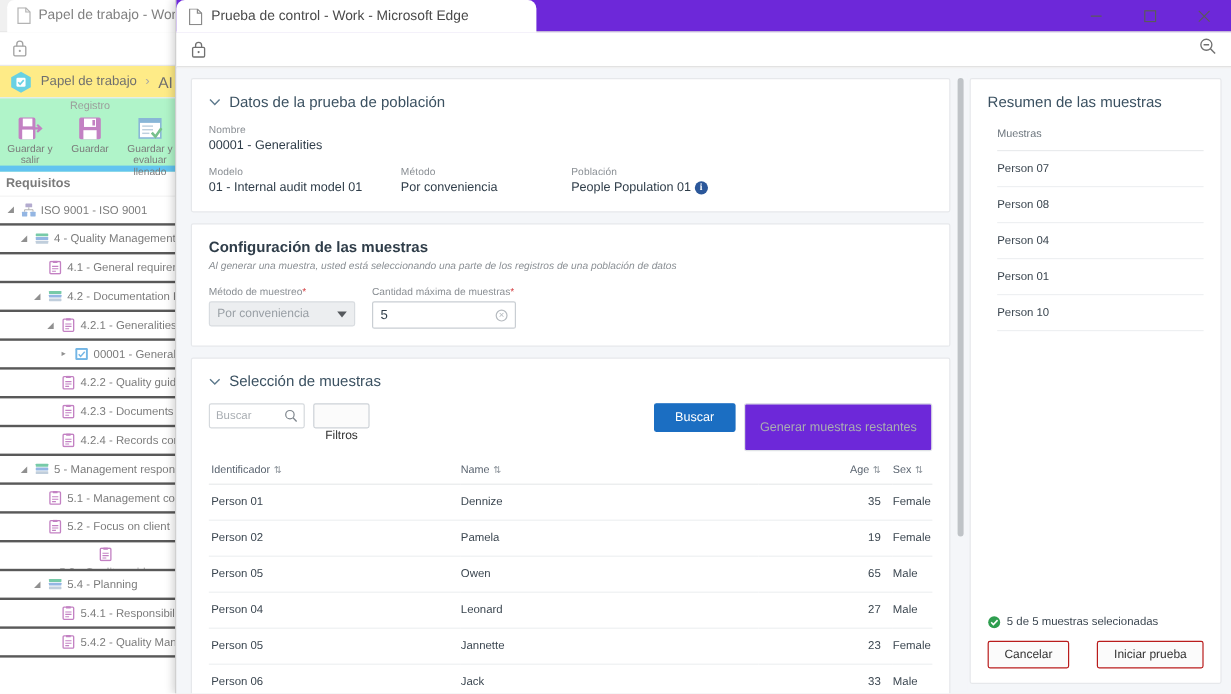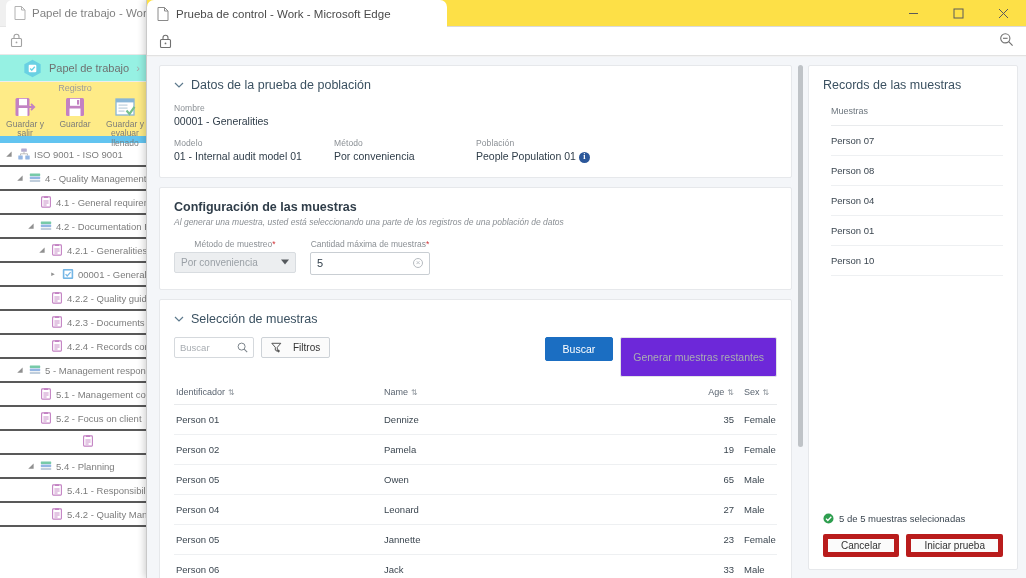--- a/index.html
+++ b/index.html
@@ -38,31 +38,31 @@
   }
   .doc-icon { width: 12px; height: 14px; flex: 0 0 auto; }
 
   .bg-addrbar {
     height: 28px; background: #fff;
     border-bottom: 1px solid #dcdcdc;
     display: flex; align-items: center; padding-left: 10px;
   }
 
   .bg-apphead {
-    height: 26px; background:#5eead4; display:flex; align-items:center;
-    gap: 7px; padding-left: 23px;
+    height: 26px; background:#fde047; display:flex; align-items:center;
+    gap: 7px; padding-left: 8px;
   }
   .hexlogo { width: 19px; height: 19px; flex:0 0 auto; }
   .crumb { font-size: 11px; color:#222; white-space: nowrap; }
   .crumb-sep { font-size: 11px; color:#777; }
   .crumb-cur { font-size: 13px; color:#222; white-space: nowrap; }
 
   .ribbon {
-    background: #fde047; border-top: 1px solid #e3e3e3;
-    border-bottom: 7px solid #0ea5e9;
+    background: #86efac; border-top: 1px solid #e3e3e3;
+    border-bottom: 5px solid #0ea5e9;
     height: 62px; position: relative;
   }
   .ribbon-group-label {
     position:absolute; top:1px; left:0; right:0;
     text-align:center; font-size:9px; color:#666;
   }
   .ribbon-items { display:flex; padding-top:14px; }
   .ribbon-btn {
     width: 52px; display:flex; flex-direction:column; align-items:center;
     gap:2px;
@@ -94,21 +94,21 @@
 
   
   .fg-window {
     position: absolute; left: 146px; top: 0;
     width: 880px; height: 578px;
     background: #f2f2f2;
     box-shadow: -2px 0 7px rgba(0,0,0,0.18);
     border-left: 1px solid #c9c9c9;
   }
   .fg-titlebar {
-    height: 27px; background: #fde047;
+    height: 27px; background: #6d28d9;
     display: flex; align-items: stretch;
     border-bottom: 1px solid #dadada;
   }
   .fg-tab {
     display:flex; align-items:center; gap:7px;
     background:#fff; padding: 0 12px 0 10px;
     height:27px; min-width: 300px;
     border-top-left-radius: 7px; border-top-right-radius: 7px;
   }
   .fg-tab .tab-title { font-size: 11.5px; color:#4a4a4a; }
@@ -172,21 +172,21 @@
     display:inline-flex; align-items:center; justify-content:center;
     width:11px; height:11px; border-radius:50%;
     background:#2b579a; color:#fff; font-size:8px;
     font-family:"Liberation Serif", serif; font-weight:bold;
     vertical-align: middle; margin-left:3px; line-height:1;
   }
 
   .cfg-title { font-size:12.5px; color:#2f3d49; font-weight:bold; }
   .cfg-sub { font-size:8.5px; color:#8a8f94; font-style:italic; margin-top:3px; }
 
-  .inputs-row { display:flex; gap:14px; margin-top:12px;text-align:center; }
+  .inputs-row { display:flex; gap:14px; margin-top:12px; }
   .ctl-wrap { display:flex; flex-direction:column; }
   .ctl-label { font-size:8.5px; color:#8a8f94; margin-bottom:3px; }
 
   .select-box {
     width:122px; height:21px; border:1px solid #d8dce0;
     background:#eceef0; border-radius:2px;
     display:flex; align-items:center; padding: 0 6px;
     font-size:10px; color:#9aa0a6; position:relative;
   }
   .select-box .caret {
@@ -210,22 +210,22 @@
   
   .tbl-toolbar { display:flex; margin-bottom: 10px; }
   .search-box {
     width:80px; height:21px; border:1px solid #d5d9dd; border-radius:2px;
     background:#fff; display:flex; align-items:center;
     padding:0 5px; font-size:9.5px; color:#a8adb2; position:relative;
   }
   .search-box .mag { position:absolute; right:5px; top:4px; }
   .filtros-btn {
     margin-left:7px; height:21px; border:1px solid #cdd2d7; border-radius:2px;
-    background:#fbfbfb; display:flex; align-items:center; gap:11px;
-    padding: 0 9px; font-size:10px; color:#333;
+    background:#fbfbfb; display:flex; align-items:center; gap:21px;
+    padding: 0 9px; font-size:10px; color:#333;flex-direction:column;
   }
   .tb-spacer { flex:1; }
   .btn-primary {
     height:24px; background:#1b6ec2; color:#fff; border:1px solid #1b6ec2;
     border-radius:2px; font-size:10.5px; padding: 0 17px;
     display:flex; align-items:center; justify-content:center;
   }
   .btn-disabled {
     height:40px; background:#6d28d9; color:#a9adb2; border:1px solid #e0e3e6;
     border-radius:2px; font-size:10.5px; padding: 0 12px;
@@ -282,21 +282,21 @@
     border-bottom:1px solid #eef0f2;
   }
   .right-spacer { flex:1; }
   .sel-status {
     display:flex; align-items:flex-start; gap:5px;
     font-size:9.5px; color:#3b4650; margin-bottom:10px;
   }
   .check-ico { width:11px; height:11px; flex:0 0 auto; }
   .right-actions { display:flex; justify-content:space-between; }
   .btn-secondary {
-    height:23px; border:5px solid #b91c1c; background:#fbfbfb;
+    height:23px; border:1px solid #b91c1c; background:#fbfbfb;
     border-radius:2px; font-size:10px; color:#333;
     padding: 0 13px; display:flex; align-items:center;
   }
 </style>
 </head>
 <body>
 
 <div id="root">
 
   <div class="bg-window">
@@ -356,20 +356,21 @@
             <rect x="4.5" y="8.5" width="9" height="1.2" fill="#9bb7cc"></rect>
             <rect x="4.5" y="11.5" width="9" height="1.2" fill="#9bb7cc"></rect>
             <rect x="4.5" y="14.5" width="6" height="1.2" fill="#9bb7cc"></rect>
             <path d="M12.5 14.5l3 3.4 5-7" fill="none" stroke="#2e9e4f" stroke-width="2.2"></path>
           </svg>
           <span>Guardar y evaluar llenado</span>
         </div>
       </div>
     </div>
 
+    <div class="req-header">Requisitos</div>
     <div class="tree" id="tree-container">
         <div class="tree-row" style="padding-left: 4px;">
           <span class="tw">◢</span>
           <span style="display: inline-flex;">
             <svg class="tico" viewBox="0 0 12 12">
               <rect x="3.2" y="0.6" width="5.6" height="3.2" rx="0.4" fill="#8a7fb5"></rect>
               <rect x="0.3" y="7.4" width="4.4" height="4" rx="0.4" fill="#5b8fd4"></rect>
               <rect x="7.3" y="7.4" width="4.4" height="4" rx="0.4" fill="#5b8fd4"></rect>
               <path d="M6 3.8v2M2.5 7.4V5.8h7v1.6" fill="none" stroke="#777" stroke-width="0.7"></path>
             </svg>
@@ -763,21 +764,21 @@
 
         </div>
 
         <div class="vscroll">
           <div class="thumb"></div>
         </div>
       </div>
 
       <div class="right-col">
         <div class="right-card">
-          <div class="right-title">Records de las muestras</div>
+          <div class="right-title">Resumen de las muestras</div>
           <div class="rt-list">
             <div class="rt-head">Muestras</div>
             <div id="summary-items">
                 <div class="rt-item">Person 07</div>
                 <div class="rt-item">Person 08</div>
                 <div class="rt-item">Person 04</div>
                 <div class="rt-item">Person 01</div>
                 <div class="rt-item">Person 10</div>
               </div>
           </div>

